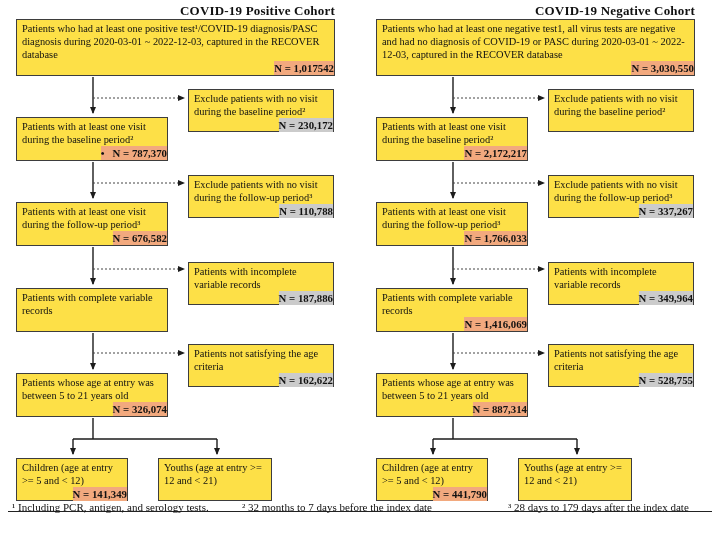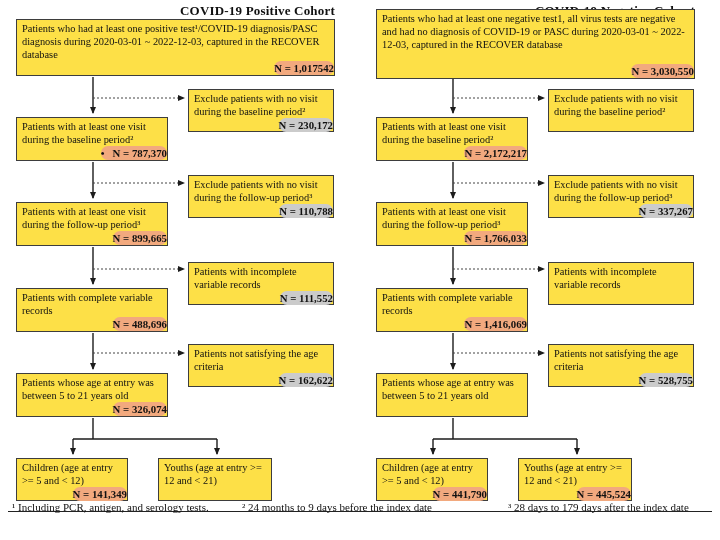--- a/index.html
+++ b/index.html
@@ -6,21 +6,21 @@
   #stage{position:relative;width:720px;height:540px;background:#fff;overflow:hidden;
          font-family:"Liberation Serif","DejaVu Serif",serif;color:#111;}
   .connectors{position:absolute;left:0;top:0;z-index:0;}
   .cohort{position:absolute;top:0;width:360px;height:540px;z-index:1;}
   .title{position:absolute;top:3px;left:16px;width:319px;text-align:right;
          font-weight:bold;font-size:13px;letter-spacing:.2px;}
   .box{position:absolute;box-sizing:border-box;border:1.5px solid #3d3d3d;background:#fde047;
        display:flex;flex-direction:column;justify-content:space-between;align-items:flex-end;}
   .bt{padding:2px 4px 0 5px;font-size:10.4px;line-height:1.26;}
   .nb{flex:0 0 14px;height:14px;line-height:14px;text-align:center;
-      font-weight:bold;font-size:10.8px;white-space:pre;border-radius:7px;}
+      font-weight:bold;font-size:10.8px;white-space:pre;}
   .o{background:var(--highlight-orange,#F2A97E);}
   .g{background:var(--exclusion-gray,#CBCBCB);margin-left:48px;}
   .rule{position:absolute;left:8px;top:511px;width:704px;height:0;
         border-top:1.8px solid #222;z-index:1;}
   .fn{position:absolute;top:501px;font-size:11px;z-index:1;}
   .solid{stroke:#1c1c1c;stroke-width:1.4;fill:none;}
   .dot{stroke:#444;stroke-width:1;fill:none;stroke-dasharray:2 2;}
 </style>
 </head>
 <body>
@@ -67,31 +67,30 @@
       <div class="nb o">•&nbsp;&nbsp;&nbsp;N = 787,370</div>
     </div>
 
     <div class="box" style="top:175px;left:188px;width:146px;height:43px">
       <div class="bt">Exclude patients with no visit during the follow-up period³</div>
       <div class="nb g">N = 110,788</div>
     </div>
 
     <div class="box" style="top:202px;left:16px;width:152px;height:44px">
       <div class="bt">Patients with at least one visit during the follow-up period³</div>
-      <div class="nb o">N = 899,665</div>
+      <div class="nb o">N = 676,582</div>
     </div>
 
     <div class="box" style="top:262px;left:188px;width:146px;height:43px">
       <div class="bt">Patients with incomplete variable records</div>
-      <div class="nb g">N = 111,552</div>
+      <div class="nb g">N = 187,886</div>
     </div>
 
     <div class="box" style="top:288px;left:16px;width:152px;height:44px">
       <div class="bt">Patients with complete variable records</div>
-      <div class="nb o">N = 488,696</div>
     </div>
 
     <div class="box" style="top:344px;left:188px;width:146px;height:43px">
       <div class="bt">Patients not satisfying the age criteria</div>
       <div class="nb g">N = 162,622</div>
     </div>
 
     <div class="box" style="top:373px;left:16px;width:152px;height:44px">
       <div class="bt">Patients whose age at entry was between 5 to 21 years old</div>
       <div class="nb o">N = 326,074</div>
@@ -103,21 +102,21 @@
     </div>
 
     <div class="box" style="top:458px;left:158px;width:114px;height:43px">
       <div class="bt">Youths (age at entry &gt;= 12 and &lt; 21)</div>
     </div>
   </div>
 
   <div class="cohort" style="left:360px">
     <div class="title">COVID-19 Negative Cohort</div>
 
-    <div class="box" style="top:9px;left:16px;width:319px;height:70px">
+    <div class="box" style="top:19px;left:16px;width:319px;height:57px">
       <div class="bt">Patients who had at least one negative test1, all virus tests are negative and had no diagnosis of COVID-19 or PASC during 2020-03-01 ~  2022-12-03, captured in the RECOVER database</div>
       <div class="nb o">N = 3,030,550</div>
     </div>
 
     <div class="box" style="top:89px;left:188px;width:146px;height:43px">
       <div class="bt">Exclude patients with no visit during the baseline period²</div>
     </div>
 
     <div class="box" style="top:117px;left:16px;width:152px;height:44px">
       <div class="bt">Patients with at least one visit during the baseline period²</div>
@@ -129,45 +128,46 @@
       <div class="nb g">N = 337,267</div>
     </div>
 
     <div class="box" style="top:202px;left:16px;width:152px;height:44px">
       <div class="bt">Patients with at least one visit during the follow-up period³</div>
       <div class="nb o">N = 1,766,033</div>
     </div>
 
     <div class="box" style="top:262px;left:188px;width:146px;height:43px">
       <div class="bt">Patients with incomplete variable records</div>
+      <div class="nb g">N = 349,964</div>
     </div>
 
     <div class="box" style="top:288px;left:16px;width:152px;height:44px">
       <div class="bt">Patients with complete variable records</div>
       <div class="nb o">N = 1,416,069</div>
     </div>
 
     <div class="box" style="top:344px;left:188px;width:146px;height:43px">
       <div class="bt">Patients not satisfying the age criteria</div>
       <div class="nb g">N = 528,755</div>
     </div>
 
     <div class="box" style="top:373px;left:16px;width:152px;height:44px">
       <div class="bt">Patients whose age at entry was between 5 to 21 years old</div>
+      <div class="nb o">N = 887,314</div>
     </div>
 
     <div class="box" style="top:458px;left:16px;width:112px;height:43px">
       <div class="bt">Children (age at entry &gt;= 5 and &lt; 12)</div>
       <div class="nb o">N = 441,790</div>
     </div>
 
     <div class="box" style="top:458px;left:158px;width:114px;height:43px">
       <div class="bt">Youths (age at entry &gt;= 12 and &lt; 21)</div>
-      <div class="nb o">N = 445,524</div>
     </div>
   </div>
 
   <div class="rule"></div>
   <div class="fn" style="left:12px">¹ Including PCR, antigen, and serology tests.</div>
-  <div class="fn" style="left:242px">² 24 months to 9 days before the index date</div>
+  <div class="fn" style="left:242px">² 32 months to 7 days before the index date</div>
   <div class="fn" style="left:508px">³ 28 days to 179 days after the index date</div>
 
 </div>
 
 </body></html>

